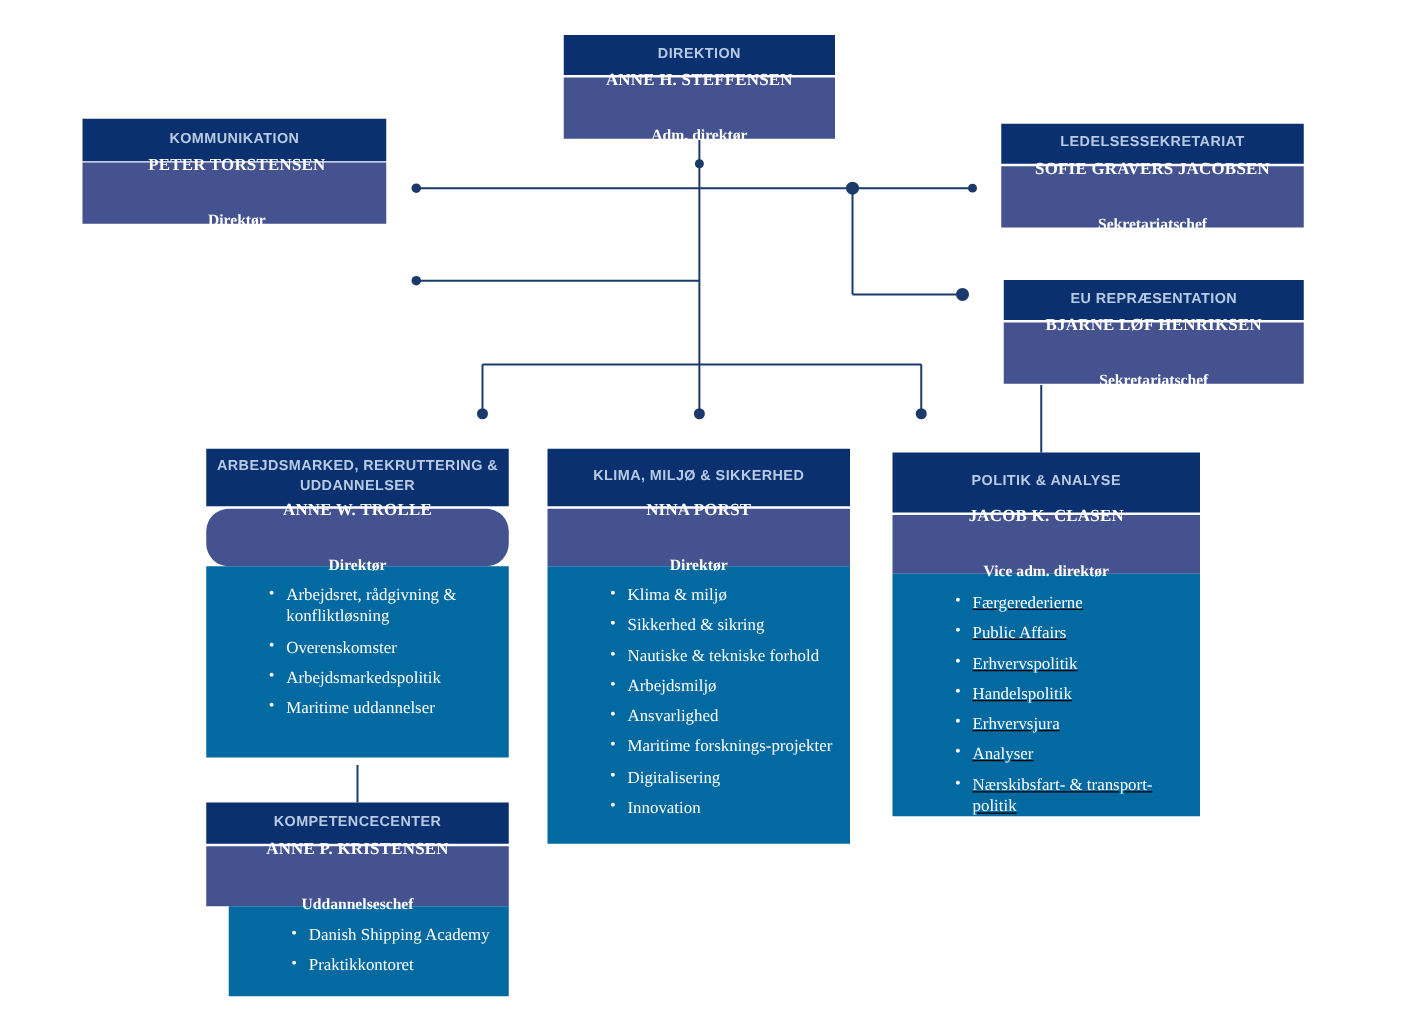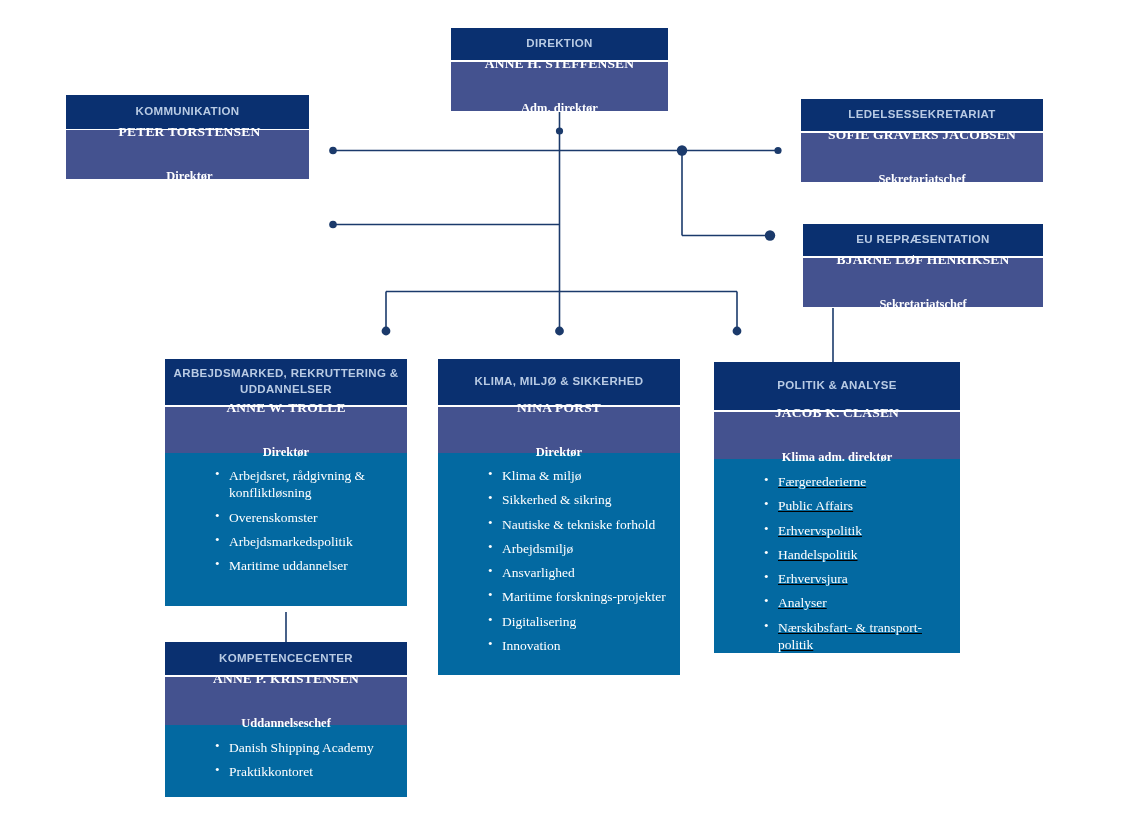--- a/index.html
+++ b/index.html
@@ -171,21 +171,21 @@
   <div class="node" style="left:803px; top:224px; width:240px;">
     <div class="node-head" style="height:32px;">EU REPRÆSENTATION</div>
     <div class="node-person" style="height:49px; margin-top:2px;">
       <div class="person-name">BJARNE LØF HENRIKSEN</div>
       <div class="person-title">Sekretariatschef</div>
     </div>
   </div>
 
   <div class="node" style="left:165px; top:359px; width:242px;">
     <div class="node-head" style="height:46px;">ARBEJDSMARKED, REKRUTTERING &amp; UDDANNELSER</div>
-    <div class="node-person" style="height:46px; margin-top:2px;">
+    <div class="node-person" style="height:46px; margin-top:2px;border-radius:18px;">
       <div class="person-name">ANNE W. TROLLE</div>
       <div class="person-title">Direktør</div>
     </div>
     <div class="node-body" style="height:153px;">
       <ul>
           <li>Arbejdsret, rådgivning &amp; konfliktløsning</li>
           <li>Overenskomster</li>
           <li>Arbejdsmarkedspolitik</li>
           <li>Maritime uddannelser</li>
         </ul>
@@ -209,42 +209,42 @@
           <li>Digitalisering</li>
           <li>Innovation</li>
         </ul>
     </div>
   </div>
 
   <div class="node" style="left:714px; top:362px; width:246px;">
     <div class="node-head" style="height:48px;">POLITIK &amp; ANALYSE</div>
     <div class="node-person" style="height:47px; margin-top:2px;">
       <div class="person-name">JACOB K. CLASEN</div>
-      <div class="person-title">Klima adm. direktør</div>
+      <div class="person-title">Vice adm. direktør</div>
     </div>
     <div class="node-body" style="height:194px;text-decoration:underline;">
       <ul>
           <li>Færgerederierne</li>
           <li>Public Affairs</li>
           <li>Erhvervspolitik</li>
           <li>Handelspolitik</li>
           <li>Erhvervsjura</li>
           <li>Analyser</li>
           <li>Nærskibsfart- &amp; transport-politik</li>
         </ul>
     </div>
   </div>
 
   <div class="node" style="left:165px; top:642px; width:242px;">
     <div class="node-head" style="height:33px;">KOMPETENCECENTER</div>
     <div class="node-person" style="height:48px; margin-top:2px;">
       <div class="person-name">ANNE P. KRISTENSEN</div>
       <div class="person-title">Uddannelseschef</div>
     </div>
-    <div class="node-body" style="height:72px;">
+    <div class="node-body" style="height:72px;margin-left:18px;">
       <ul>
           <li>Danish Shipping Academy</li>
           <li>Praktikkontoret</li>
         </ul>
     </div>
   </div>
 
 </div>
 
 </body></html>

